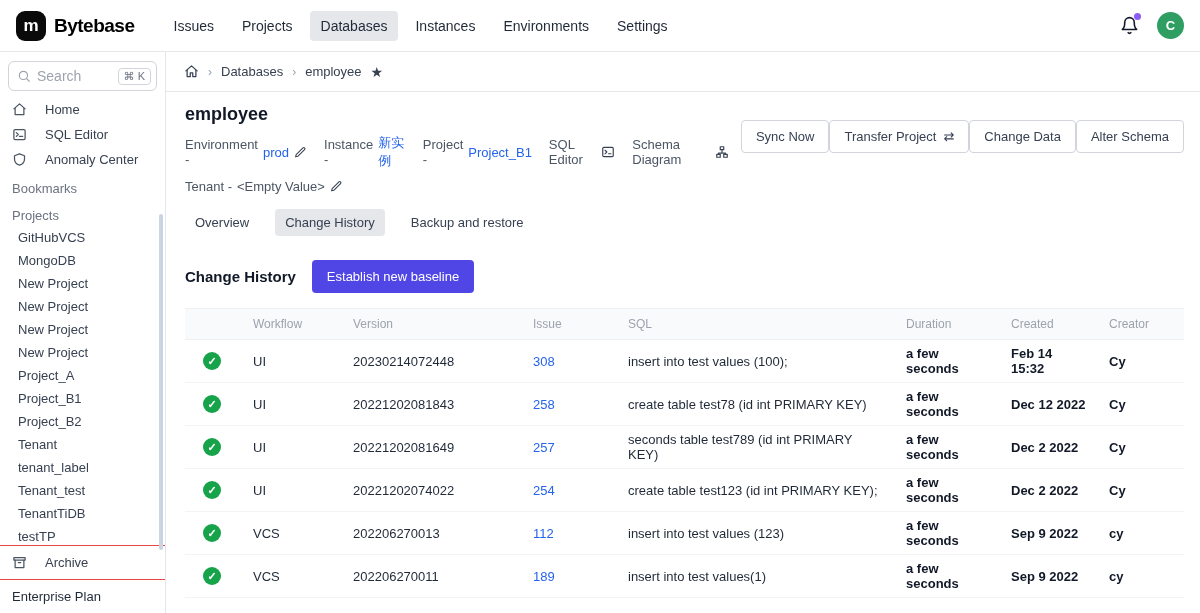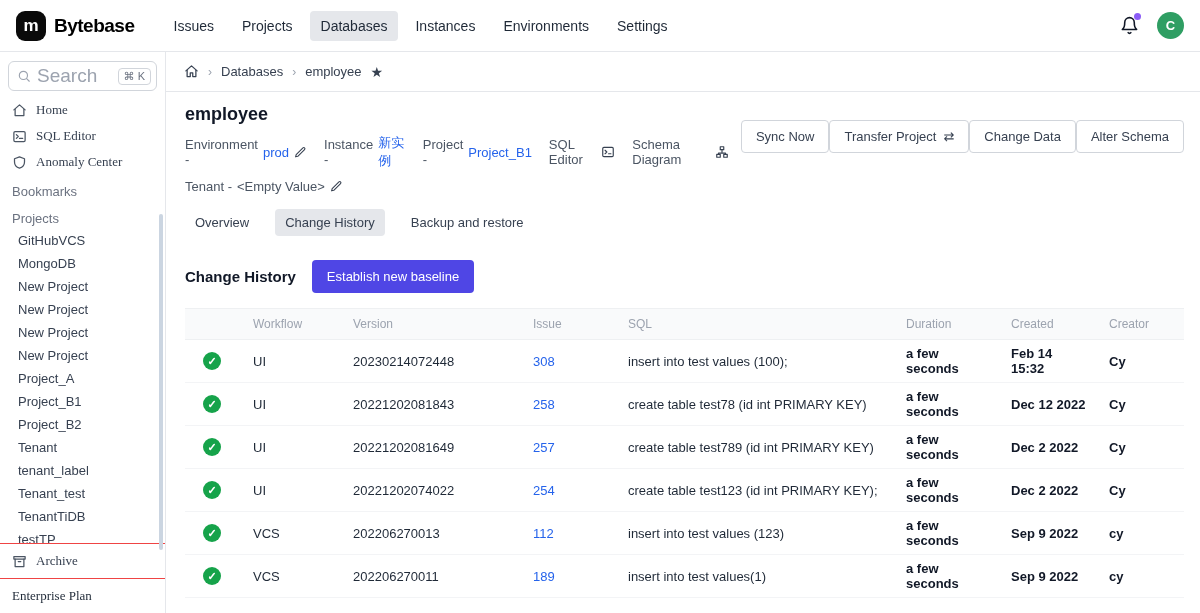--- a/index.html
+++ b/index.html
@@ -19,24 +19,24 @@
   .bell { position:relative; color:#111827; cursor:pointer; }
   .bell .dot { position:absolute; top:-3px; right:-2px; width:7px; height:7px; background:#8b5cf6; border-radius:50%; }
   .avatar { width:27px; height:27px; border-radius:50%; background:#2f9e63; color:#fff; display:flex; align-items:center; justify-content:center; font-size:13px; font-weight:700; cursor:pointer; }
 
   
   .shell { display:flex; height:561px; }
 
   
   .sidebar { width:166px; border-right:1px solid #e5e7eb; display:flex; flex-direction:column; position:relative; flex-shrink:0; background:#fff; }
   .search-box { margin:9px 8px 6px; height:30px; border:1px solid #d1d5db; border-radius:6px; display:flex; align-items:center; padding:0 5px 0 8px; gap:6px; color:#9ca3af; background:#fff; }
-  .search-box input { border:none; outline:none; flex:1; min-width:0; font-size:19px; font-family:inherit; color:#374151; background:transparent; }
+  .search-box input { border:none; outline:none; flex:1; min-width:0; font-size:14px; font-family:inherit; color:#374151; background:transparent; }
   .search-box input::placeholder { color:#9ca3af; }
   .kbd { border:1px solid #d1d5db; border-radius:4px; padding:1px 5px; font-size:11px; color:#6b7280; white-space:nowrap; }
-  .side-item { display:flex; align-items:center; gap:9px; padding:5px 12px; color:#374151; cursor:pointer;font-family:Liberation Serif, serif; }
+  .side-item { display:flex; align-items:center; gap:18px; padding:5px 12px; color:#374151; cursor:pointer; }
   .side-item svg { color:#4b5563; flex-shrink:0; }
   .section-label { padding:9px 12px 3px; color:#6b7280; }
   .proj-item { padding:4px 12px 4px 18px; color:#374151; cursor:pointer; white-space:nowrap; overflow:hidden; text-overflow:ellipsis; }
   .side-list { flex:1; overflow:hidden; }
   .side-bottom-row { border-top:1px solid #ef4444; }
   .scroll-thumb { position:absolute; right:2px; top:162px; width:4px; height:336px; background:#cbd5e1; border-radius:2px; cursor:pointer; }
 
   
   main { flex:1; display:flex; flex-direction:column; min-width:0; }
   .breadcrumb { height:40px; display:flex; align-items:center; gap:9px; padding:0 18px; border-bottom:1px solid #e5e7eb; color:#374151; flex-shrink:0; }
@@ -308,21 +308,21 @@
               <td>create table test78 (id int PRIMARY KEY)</td>
               <td class="bold">a few seconds</td>
               <td class="bold">Dec 12 2022</td>
               <td class="bold">Cy</td>
             </tr>
             <tr>
               <td><span class="check">✓</span></td>
               <td>UI</td>
               <td>20221202081649</td>
               <td class="issue">257</td>
-              <td>create table test789 (id int PRIMARY KEY)</td>
+              <td>seconds table test789 (id int PRIMARY KEY)</td>
               <td class="bold">a few seconds</td>
               <td class="bold">Dec 2 2022</td>
               <td class="bold">Cy</td>
             </tr>
             <tr>
               <td><span class="check">✓</span></td>
               <td>UI</td>
               <td>20221202074022</td>
               <td class="issue">254</td>
               <td>create table test123 (id int PRIMARY KEY);</td>

